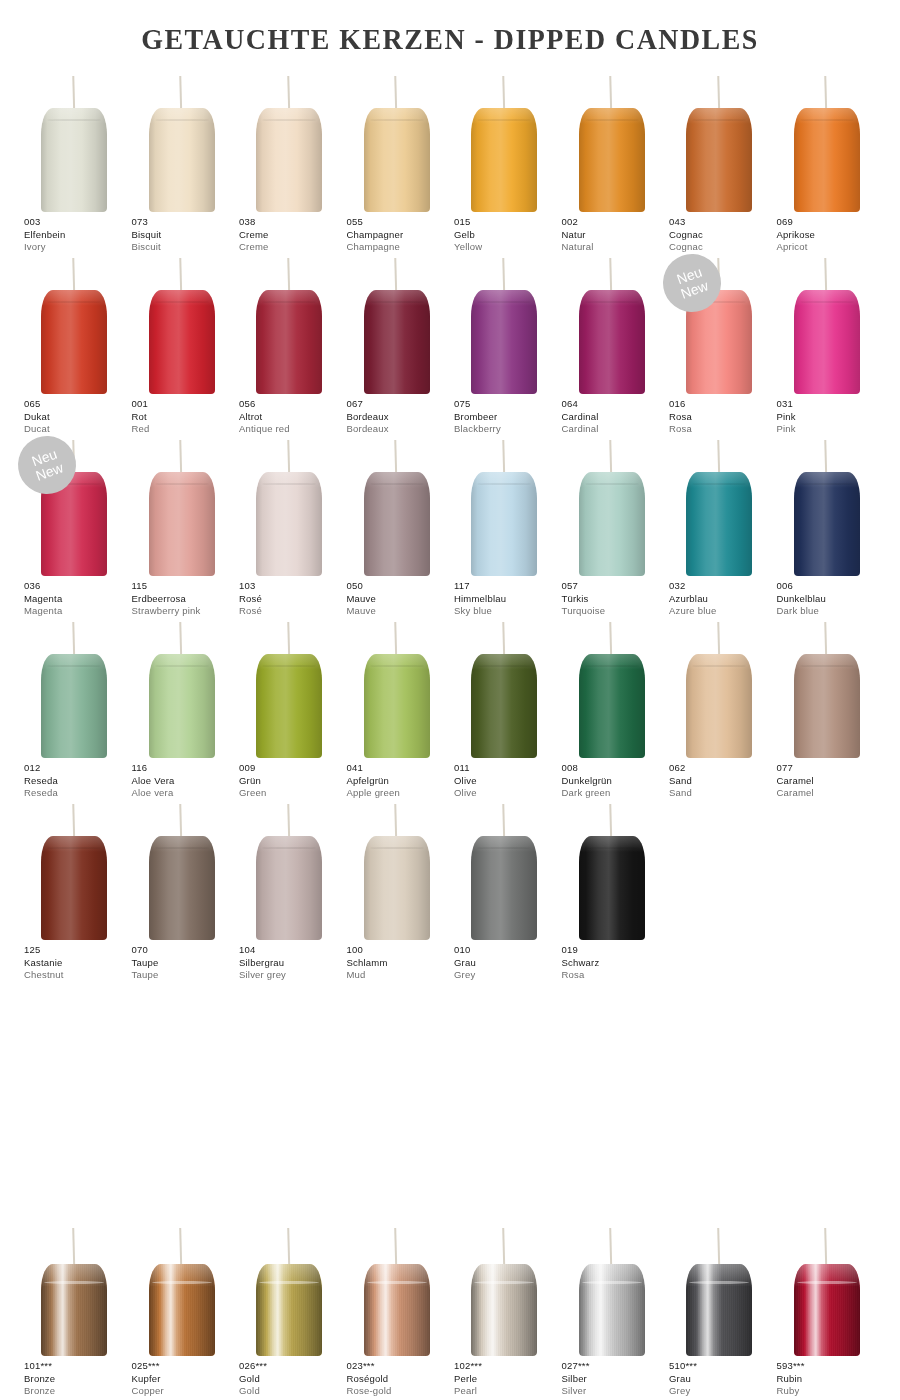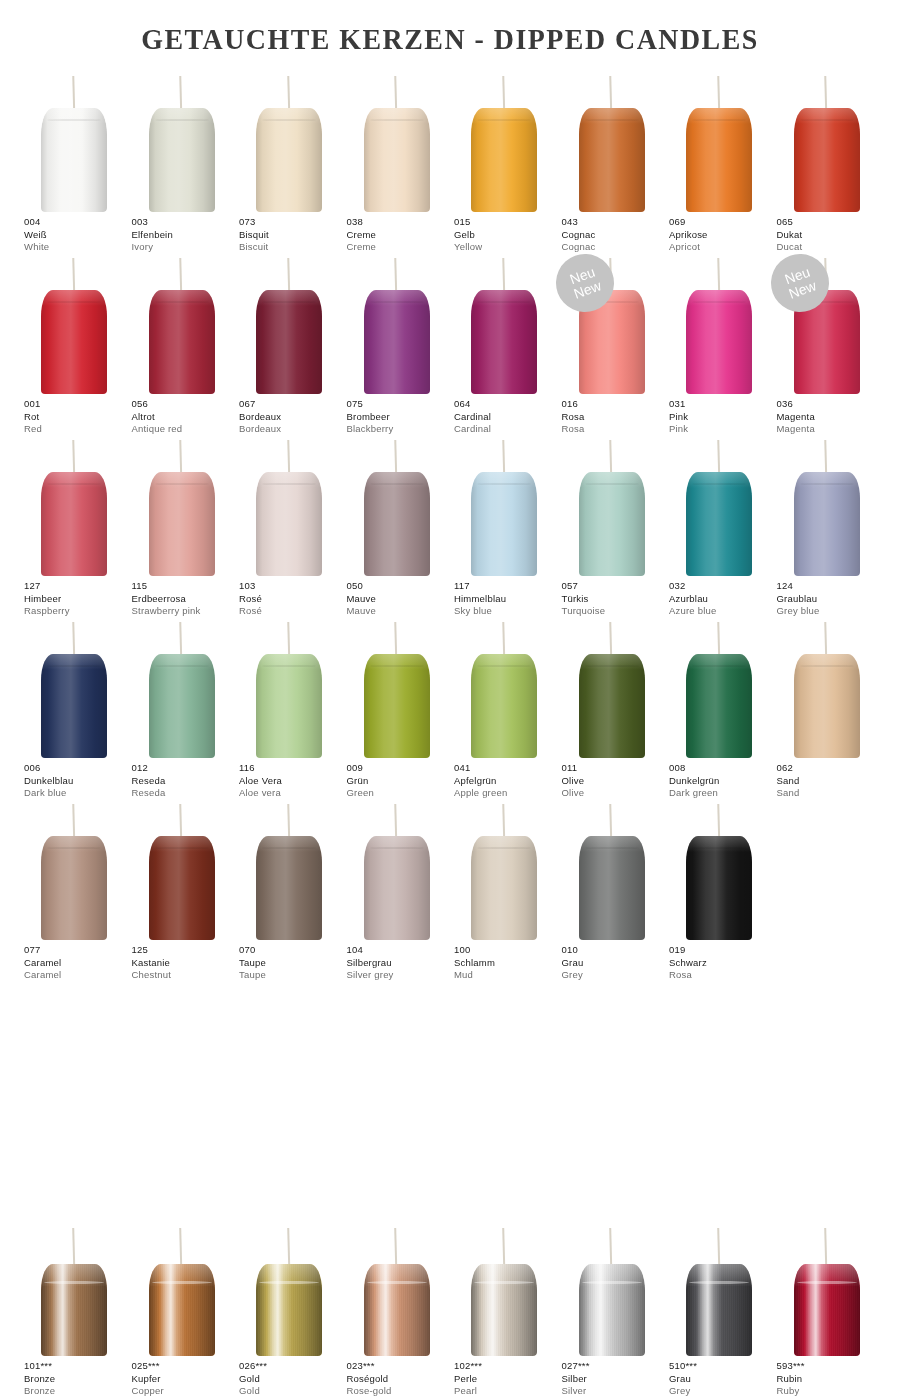--- a/index.html
+++ b/index.html
@@ -201,35 +201,20 @@
 <body>
 
 <div id="page">
 
   <div id="title">GETAUCHTE KERZEN - DIPPED CANDLES</div>
 
   <div class="grid" id="matte-grid">
       <div class="cell matte-cell">
         <div class="candle-wrap matte">
           <div class="wick"></div>
-          <div class="body" style="background: rgb(247, 247, 245);">
-            <div class="shade"></div>
-            <div class="toprim"></div>
-            <div class="shoulder"></div>
-          </div>
-        </div>
-        <div class="labels">
-          <div class="code">004</div>
-          <div class="name-de">Weiß</div>
-          <div class="name-en">White</div>
-        </div>
-      </div>
-      <div class="cell matte-cell">
-        <div class="candle-wrap matte">
-          <div class="wick"></div>
           <div class="body" style="background: rgb(223, 224, 210);">
             <div class="shade"></div>
             <div class="toprim"></div>
             <div class="shoulder"></div>
           </div>
         </div>
         <div class="labels">
           <div class="code">003</div>
           <div class="name-de">Elfenbein</div>
           <div class="name-en">Ivory</div>
@@ -261,35 +246,65 @@
         </div>
         <div class="labels">
           <div class="code">038</div>
           <div class="name-de">Creme</div>
           <div class="name-en">Creme</div>
         </div>
       </div>
       <div class="cell matte-cell">
         <div class="candle-wrap matte">
           <div class="wick"></div>
+          <div class="body" style="background: rgb(236, 203, 146);">
+            <div class="shade"></div>
+            <div class="toprim"></div>
+            <div class="shoulder"></div>
+          </div>
+        </div>
+        <div class="labels">
+          <div class="code">055</div>
+          <div class="name-de">Champagner</div>
+          <div class="name-en">Champagne</div>
+        </div>
+      </div>
+      <div class="cell matte-cell">
+        <div class="candle-wrap matte">
+          <div class="wick"></div>
           <div class="body" style="background: rgb(240, 169, 44);">
             <div class="shade"></div>
             <div class="toprim"></div>
             <div class="shoulder"></div>
           </div>
         </div>
         <div class="labels">
           <div class="code">015</div>
           <div class="name-de">Gelb</div>
           <div class="name-en">Yellow</div>
         </div>
       </div>
       <div class="cell matte-cell">
         <div class="candle-wrap matte">
           <div class="wick"></div>
+          <div class="body" style="background: rgb(224, 138, 34);">
+            <div class="shade"></div>
+            <div class="toprim"></div>
+            <div class="shoulder"></div>
+          </div>
+        </div>
+        <div class="labels">
+          <div class="code">002</div>
+          <div class="name-de">Natur</div>
+          <div class="name-en">Natural</div>
+        </div>
+      </div>
+      <div class="cell matte-cell">
+        <div class="candle-wrap matte">
+          <div class="wick"></div>
           <div class="body" style="background: rgb(200, 106, 44);">
             <div class="shade"></div>
             <div class="toprim"></div>
             <div class="shoulder"></div>
           </div>
         </div>
         <div class="labels">
           <div class="code">043</div>
           <div class="name-de">Cognac</div>
           <div class="name-en">Cognac</div>
@@ -449,35 +464,20 @@
         </div>
         <div class="labels">
           <div class="code">036</div>
           <div class="name-de">Magenta</div>
           <div class="name-en">Magenta</div>
         </div>
       </div>
       <div class="cell matte-cell">
         <div class="candle-wrap matte">
           <div class="wick"></div>
-          <div class="body" style="background: rgb(209, 82, 96);">
-            <div class="shade"></div>
-            <div class="toprim"></div>
-            <div class="shoulder"></div>
-          </div>
-        </div>
-        <div class="labels">
-          <div class="code">127</div>
-          <div class="name-de">Himbeer</div>
-          <div class="name-en">Raspberry</div>
-        </div>
-      </div>
-      <div class="cell matte-cell">
-        <div class="candle-wrap matte">
-          <div class="wick"></div>
           <div class="body" style="background: rgb(224, 160, 152);">
             <div class="shade"></div>
             <div class="toprim"></div>
             <div class="shoulder"></div>
           </div>
         </div>
         <div class="labels">
           <div class="code">115</div>
           <div class="name-de">Erdbeerrosa</div>
           <div class="name-en">Strawberry pink</div>
@@ -554,35 +554,20 @@
         </div>
         <div class="labels">
           <div class="code">032</div>
           <div class="name-de">Azurblau</div>
           <div class="name-en">Azure blue</div>
         </div>
       </div>
       <div class="cell matte-cell">
         <div class="candle-wrap matte">
           <div class="wick"></div>
-          <div class="body" style="background: rgb(155, 160, 191);">
-            <div class="shade"></div>
-            <div class="toprim"></div>
-            <div class="shoulder"></div>
-          </div>
-        </div>
-        <div class="labels">
-          <div class="code">124</div>
-          <div class="name-de">Graublau</div>
-          <div class="name-en">Grey blue</div>
-        </div>
-      </div>
-      <div class="cell matte-cell">
-        <div class="candle-wrap matte">
-          <div class="wick"></div>
           <div class="body" style="background: rgb(34, 50, 92);">
             <div class="shade"></div>
             <div class="toprim"></div>
             <div class="shoulder"></div>
           </div>
         </div>
         <div class="labels">
           <div class="code">006</div>
           <div class="name-de">Dunkelblau</div>
           <div class="name-en">Dark blue</div>

